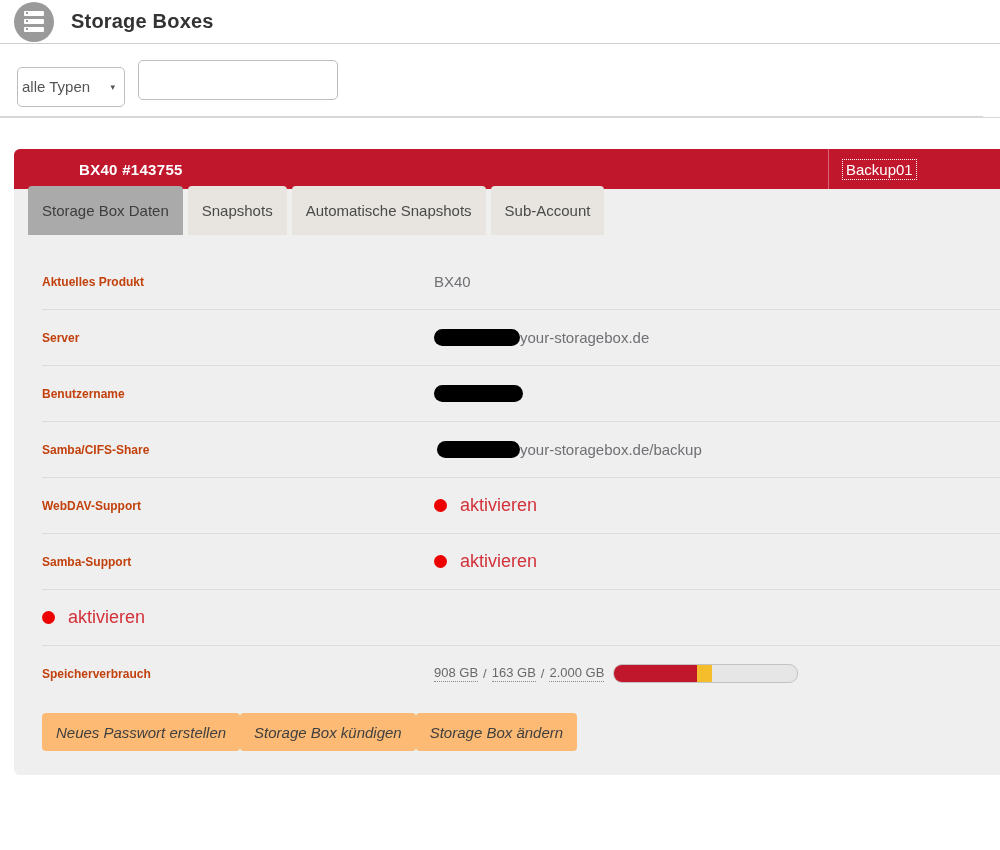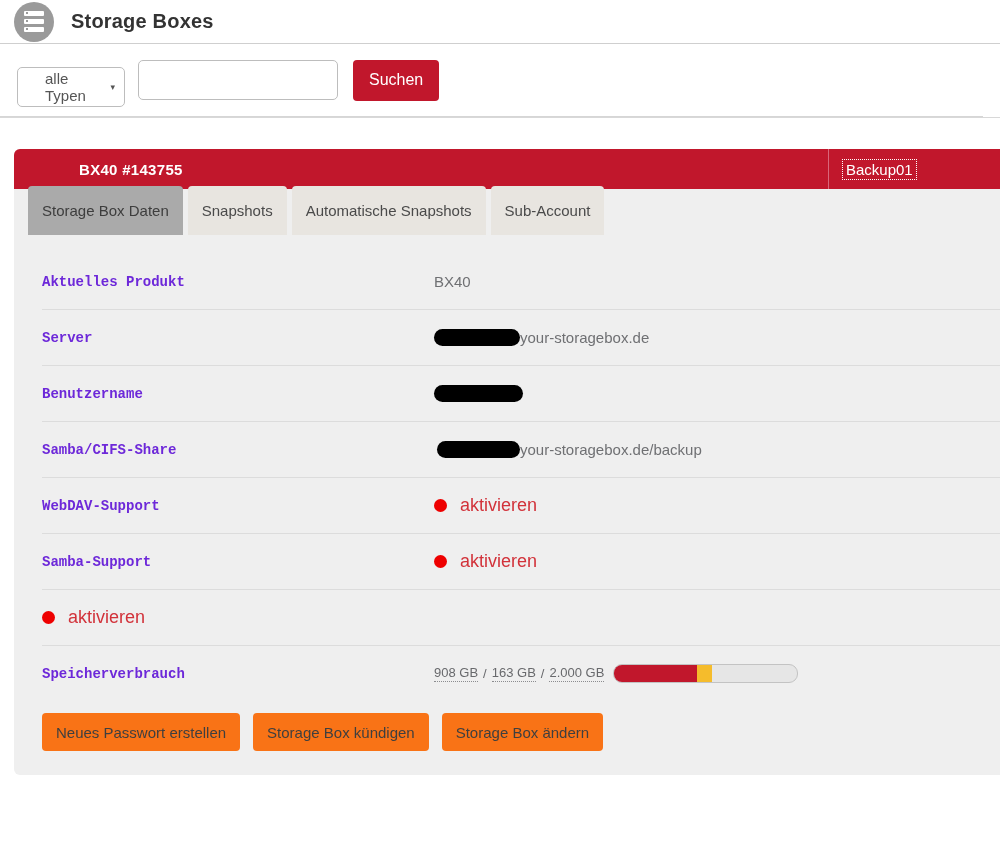--- a/index.html
+++ b/index.html
@@ -79,21 +79,21 @@
   }
   .type-select {
     width: 108px;
     height: 40px;
     border: 1px solid #bdbdbd;
     border-radius: 5px;
     background: #fff;
     display: flex;
     align-items: center;
     justify-content: space-between;
-    padding: 0 9px 0 27px;
+    padding: 0 9px 0 4px;
     font-size: 15px;
     color: #555;
     margin-top: 13px;
   }
   .caret {
     font-size: 9px;
     color: #555;
     margin-left: 4px;
   }
   .search-input {
@@ -203,24 +203,23 @@
     content: "";
     position: absolute;
     left: 28px;
     right: 0;
     top: 0;
     border-top: 1px solid #dcdcdc;
   }
   .row-label {
     width: 392px;
     flex: 0 0 auto;
-    font-size: 14px;
+    font-size: 12px;
     font-weight: bold;
-    color: #6d28d9;
-    font-family: Liberation Mono, monospace;
+    color: #c2410c;
   }
   .row-label.dotted {
     border-bottom: 1px dotted #7b7c80;
     display: inline-block;
     width: auto;
     padding-bottom: 1px;
   }
   .row-label-cell {
     width: 392px;
     flex: 0 0 auto;
@@ -279,29 +278,29 @@
 
   
   .btn-bar {
     display: flex;
     padding: 12px 0 24px 28px;
     align-items: center;
   }
   .flat-btn {
     height: 38px;
     padding: 0 14px;
-    background: #f97316;
+    background: #fdba74;
     border: none;
     border-radius: 4px;
     font-size: 15px;
     color: #3f3f3f;
     font-family: "Liberation Sans", sans-serif;
-    margin-right: 13px;
     cursor: pointer;
     white-space: nowrap;
+    font-style: italic;
   }
 </style>
 </head>
 <body>
 
 <div class="page-header">
   <div class="app-icon">
     <div class="rack">
         <i></i>
         <i></i>
@@ -311,21 +310,20 @@
   <div class="page-title">Storage Boxes</div>
 </div>
 
 <div class="search-bar-wrap">
   <div class="search-bar">
     <div class="type-select">
       <span>alle Typen</span>
       <span class="caret">▾</span>
     </div>
     <input class="search-input" type="text" placeholder="" style="">
-    <button class="search-btn">Suchen</button>
   </div>
 </div>
 
 <div class="box-panel">
 
   <div class="box-head">
     <div class="box-head-title">BX40 #143755</div>
     <div class="box-head-spacer"></div>
     <div class="box-head-name-cell">
       <span class="editable-name">Backup01</span>

